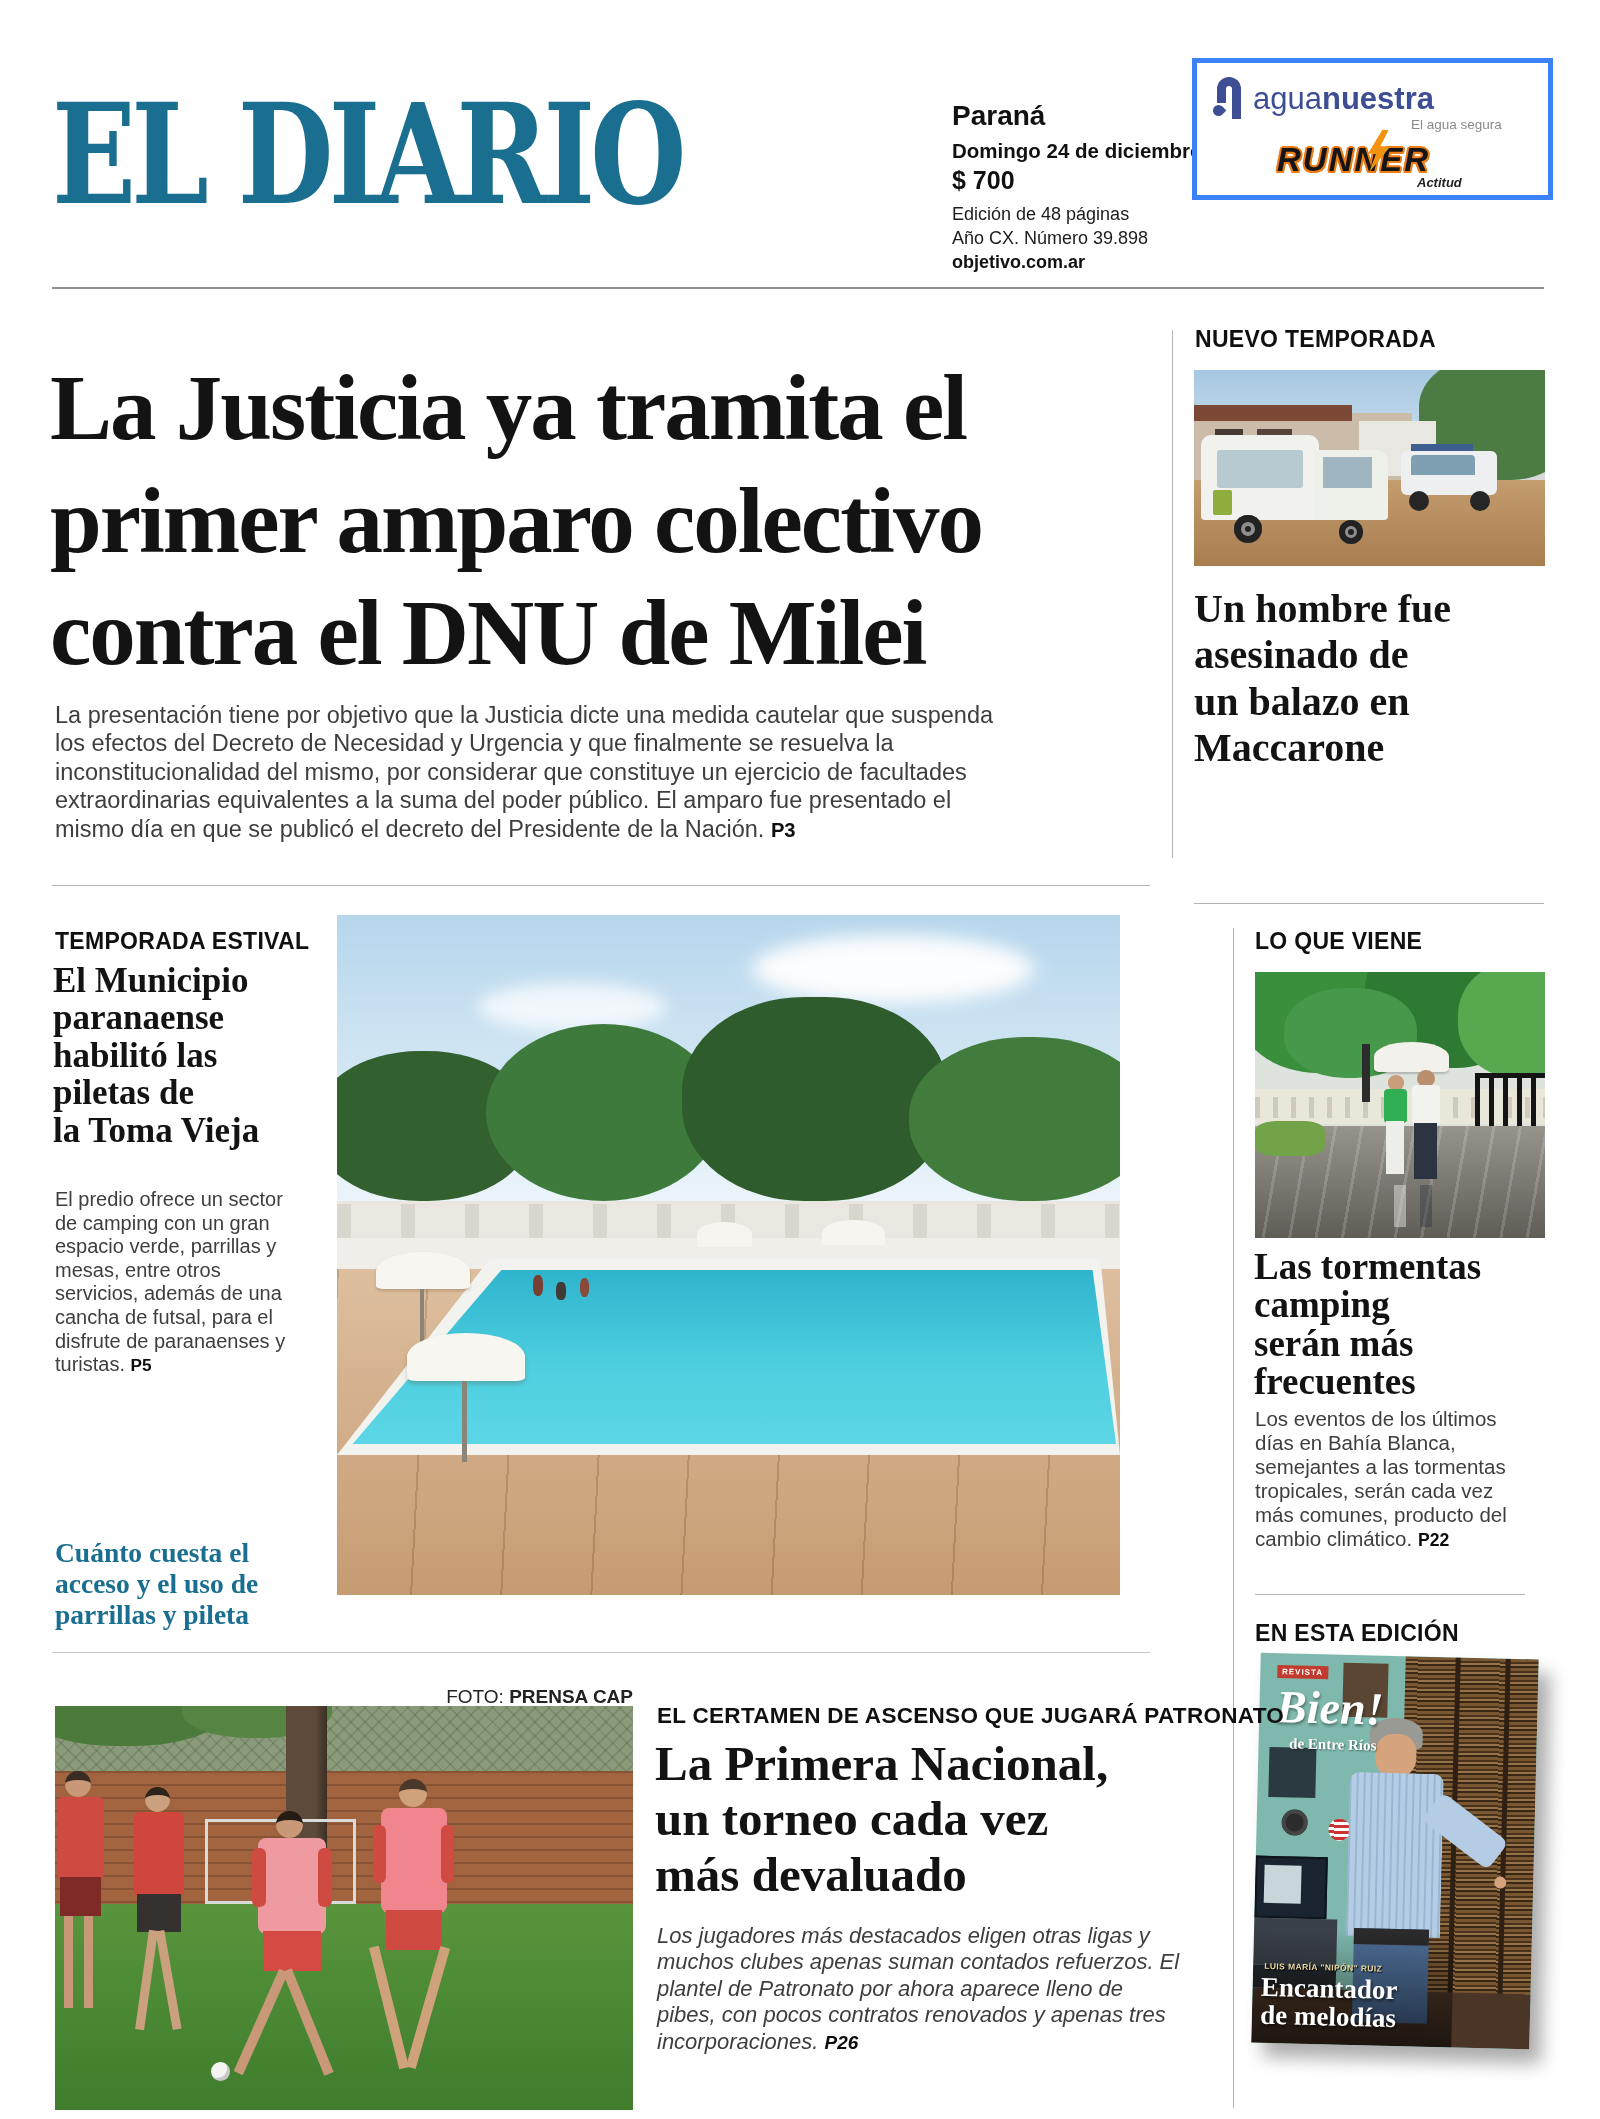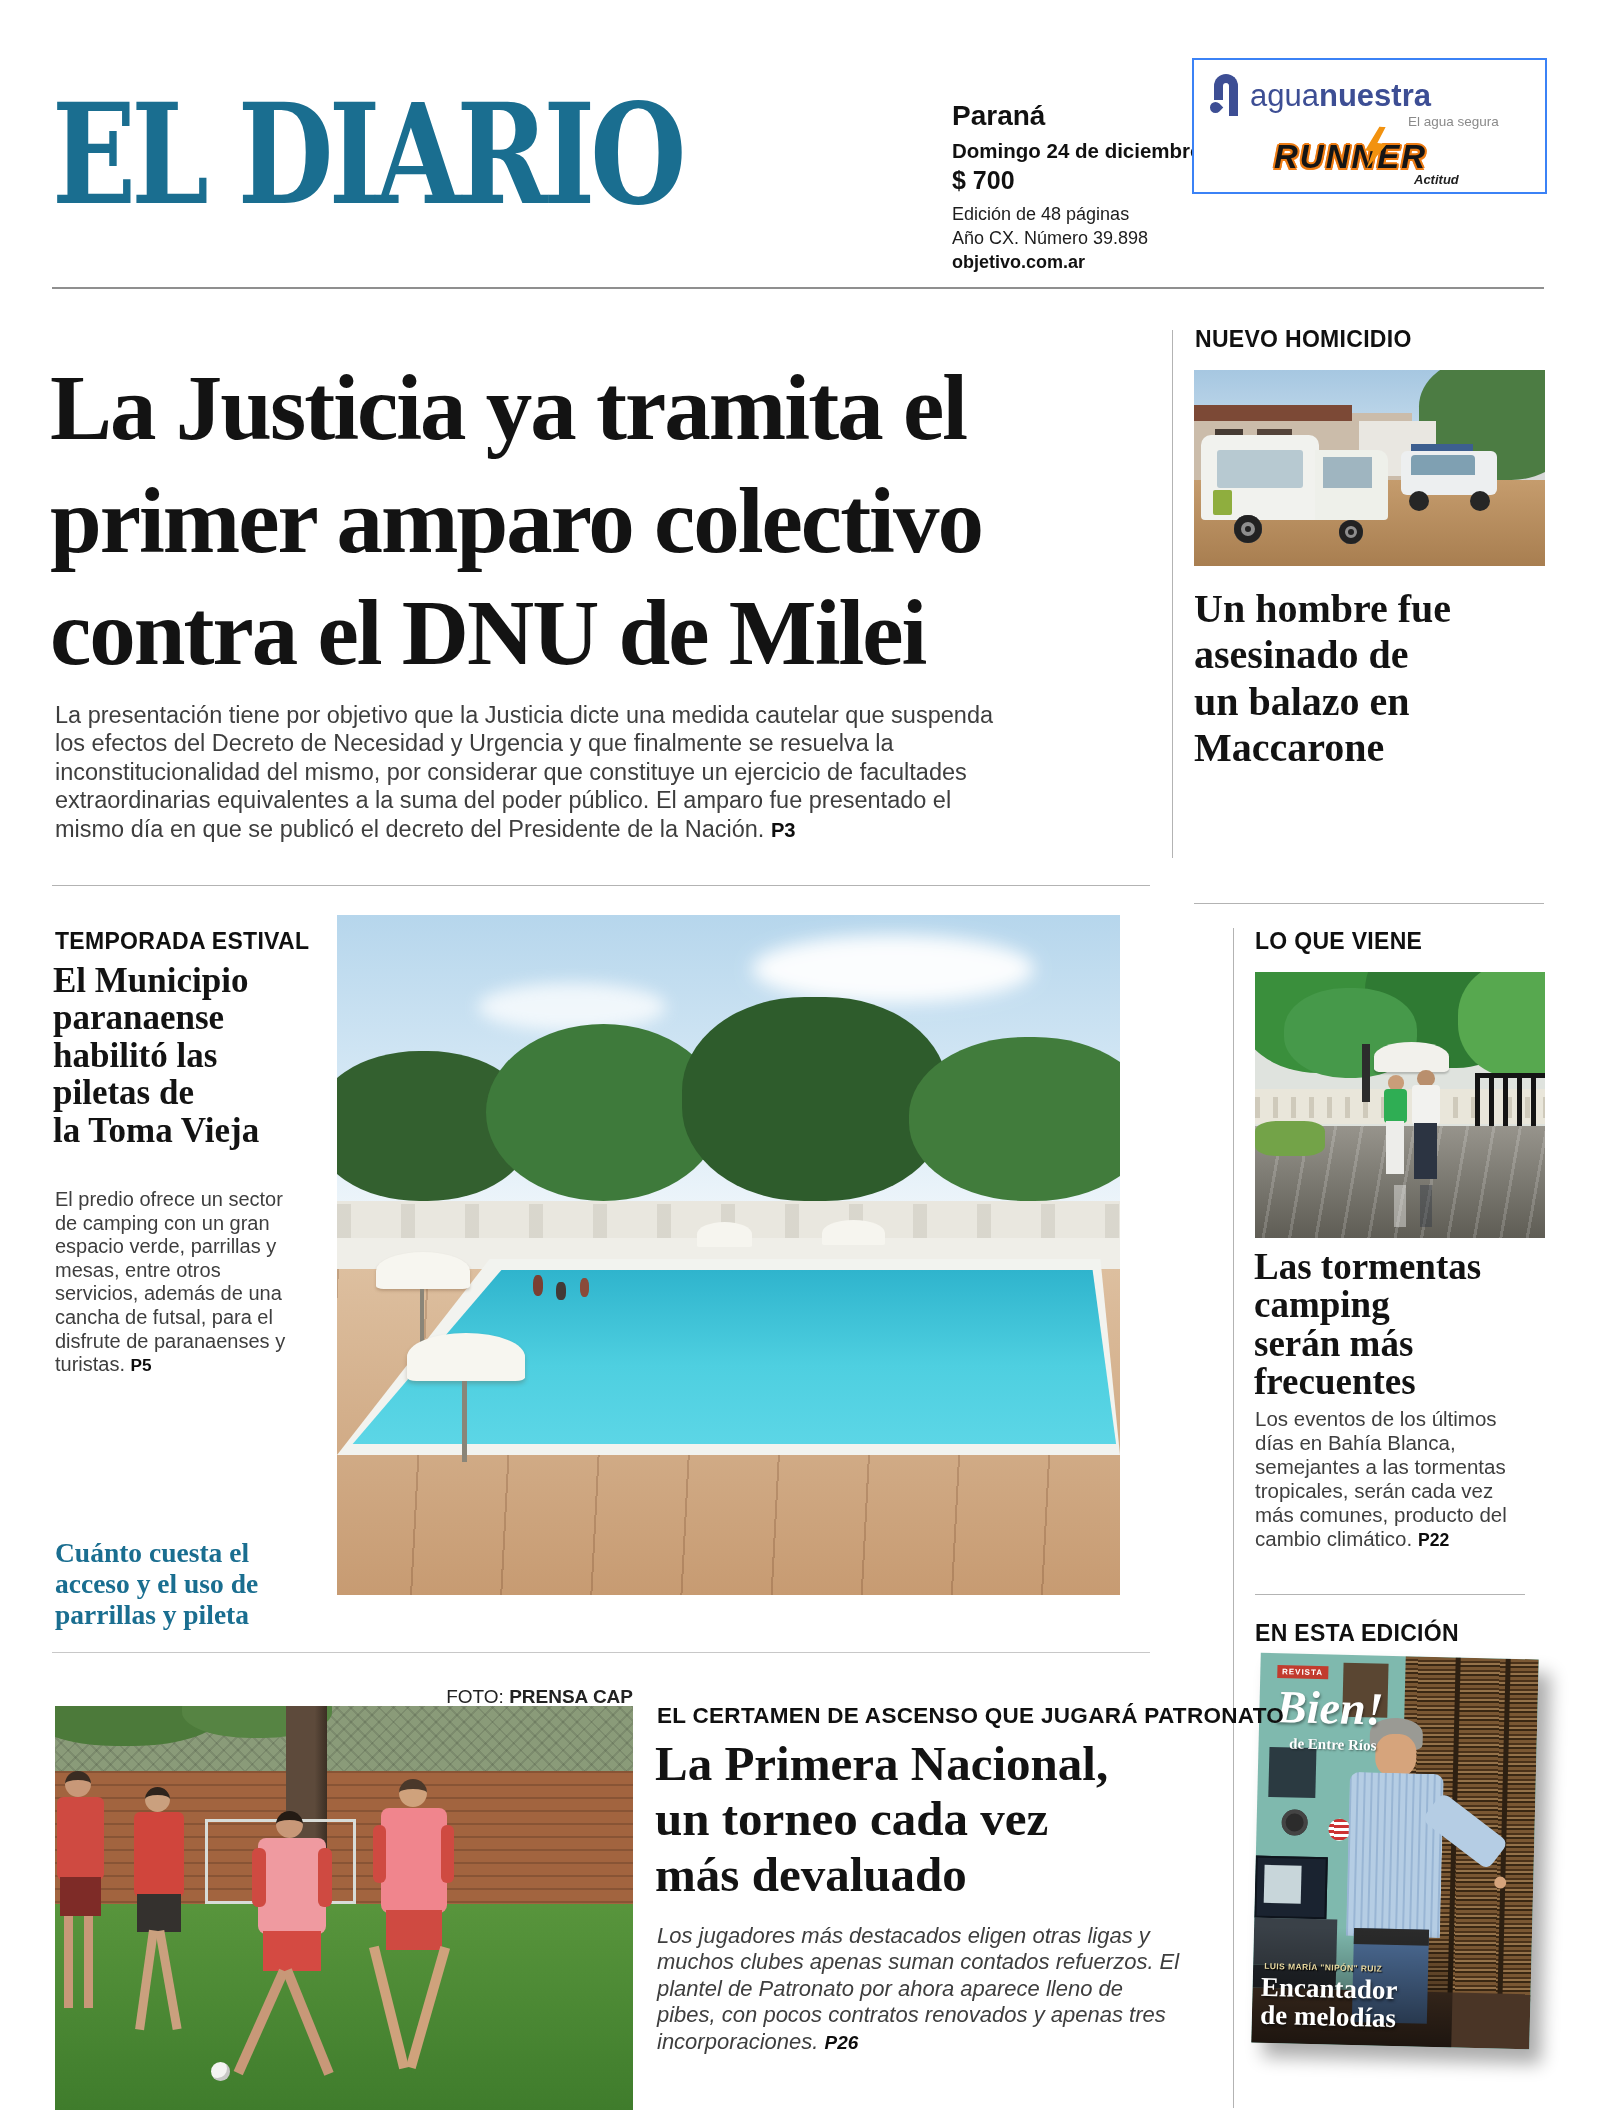--- a/index.html
+++ b/index.html
@@ -30,21 +30,21 @@
 
   <div class="a sans" style="left:952px;top:100px;width:240px;color:#111;">
     <div style="font-weight:bold;font-size:28px;">Paraná</div>
     <div style="font-weight:bold;font-size:20.5px;margin-top:7px;white-space:nowrap;">Domingo 24 de diciembre de 2023</div>
     <div style="font-weight:bold;font-size:25px;margin-top:3px;">$ 700</div>
     <div style="font-size:18px;margin-top:9px;color:#1c1c1c;">Edición de 48 páginas</div>
     <div style="font-size:18px;margin-top:3px;color:#1c1c1c;">Año CX. Número 39.898</div>
     <div style="font-size:18px;margin-top:3px;font-weight:bold;">objetivo.com.ar</div>
   </div>
 
-  <div class="a" style="left:1192px;top:58px;width:351px;height:132px;border:2px solid #3b82f6;background:#fff;">
+  <div class="a" style="left:1192px;top:58px;width:351px;height:132px;border:5px solid #3b82f6;background:#fff;">
     <div class="a" style="left:14px;top:12px;width:320px;height:52px;">
       <span class="a" style="left:2px;top:2px;width:30px;height:44px;">
         <span class="a" style="left:4px;top:0;width:24px;height:26px;border:9px solid #3d4e94;border-bottom:none;border-radius:16px 16px 0 0;box-sizing:border-box;"></span>
         <span class="a" style="left:19px;top:18px;width:9px;height:24px;background:#3d4e94;"></span>
         <span class="a" style="left:0px;top:28px;width:11px;height:11px;background:#3d4e94;border-radius:50% 0 50% 50%;transform:rotate(45deg);"></span>
       </span>
       <span class="a sans" style="left:42px;top:6px;font-size:31px;color:#3d4e94;white-space:nowrap;"><span>agua</span><b>nuestra</b></span>
       <span class="a sans" style="left:200px;top:42px;font-size:13.5px;color:#8a8a8a;">El agua segura</span>
     </div>
     <div class="a" style="left:70px;top:72px;width:220px;height:54px;">
@@ -62,21 +62,21 @@
     <div>primer amparo colectivo</div>
     <div>contra el DNU de Milei</div>
   </div>
 
   <div class="a bd" style="left:55px;top:701px;width:965px;font-size:23.5px;line-height:1.21;">
     <span>La presentación tiene por objetivo que la Justicia dicte una medida cautelar que suspenda los efectos del Decreto de Necesidad y Urgencia y que finalmente se resuelva la inconstitucionalidad del mismo, por considerar que constituye un ejercicio de facultades extraordinarias equivalentes a la suma del poder público. El amparo fue presentado el mismo día en que se publicó el decreto del Presidente de la Nación. </span><span class="pr">P3</span>
   </div>
 
   <div class="a rule" style="left:1172px;top:330px;width:1px;height:528px;"></div>
 
-  <div class="a k" style="left:1195px;top:326px;">NUEVO HOMICIDIO</div>
+  <div class="a k" style="left:1195px;top:326px;">NUEVO TEMPORADA</div>
 
   <div class="photo" style="left:1194px;top:370px;width:351px;height:196px;">
     <div class="a" style="left:0;top:0;width:100%;height:46%;background:linear-gradient(#a6c7e1,#cfe2f0);"></div>
     <div class="a" style="left:64%;top:-6%;width:44%;height:62%;background:#4c7c43;border-radius:40%;"></div>
     <div class="a" style="left:0;top:22%;width:62%;height:36%;background:#cbbcaa;"></div>
     <div class="a" style="left:0;top:18%;width:45%;height:8%;background:#7c4936;"></div>
     <div class="a" style="left:6%;top:30%;width:8%;height:26%;background:#463b33;"></div>
     <div class="a" style="left:18%;top:30%;width:10%;height:26%;background:#54443a;"></div>
     <div class="a" style="left:47%;top:26%;width:22%;height:28%;background:#e9e7e1;"></div>
     <div class="a" style="left:0;top:56%;width:100%;height:44%;background:linear-gradient(#c59c6d,#a87e50);"></div>

